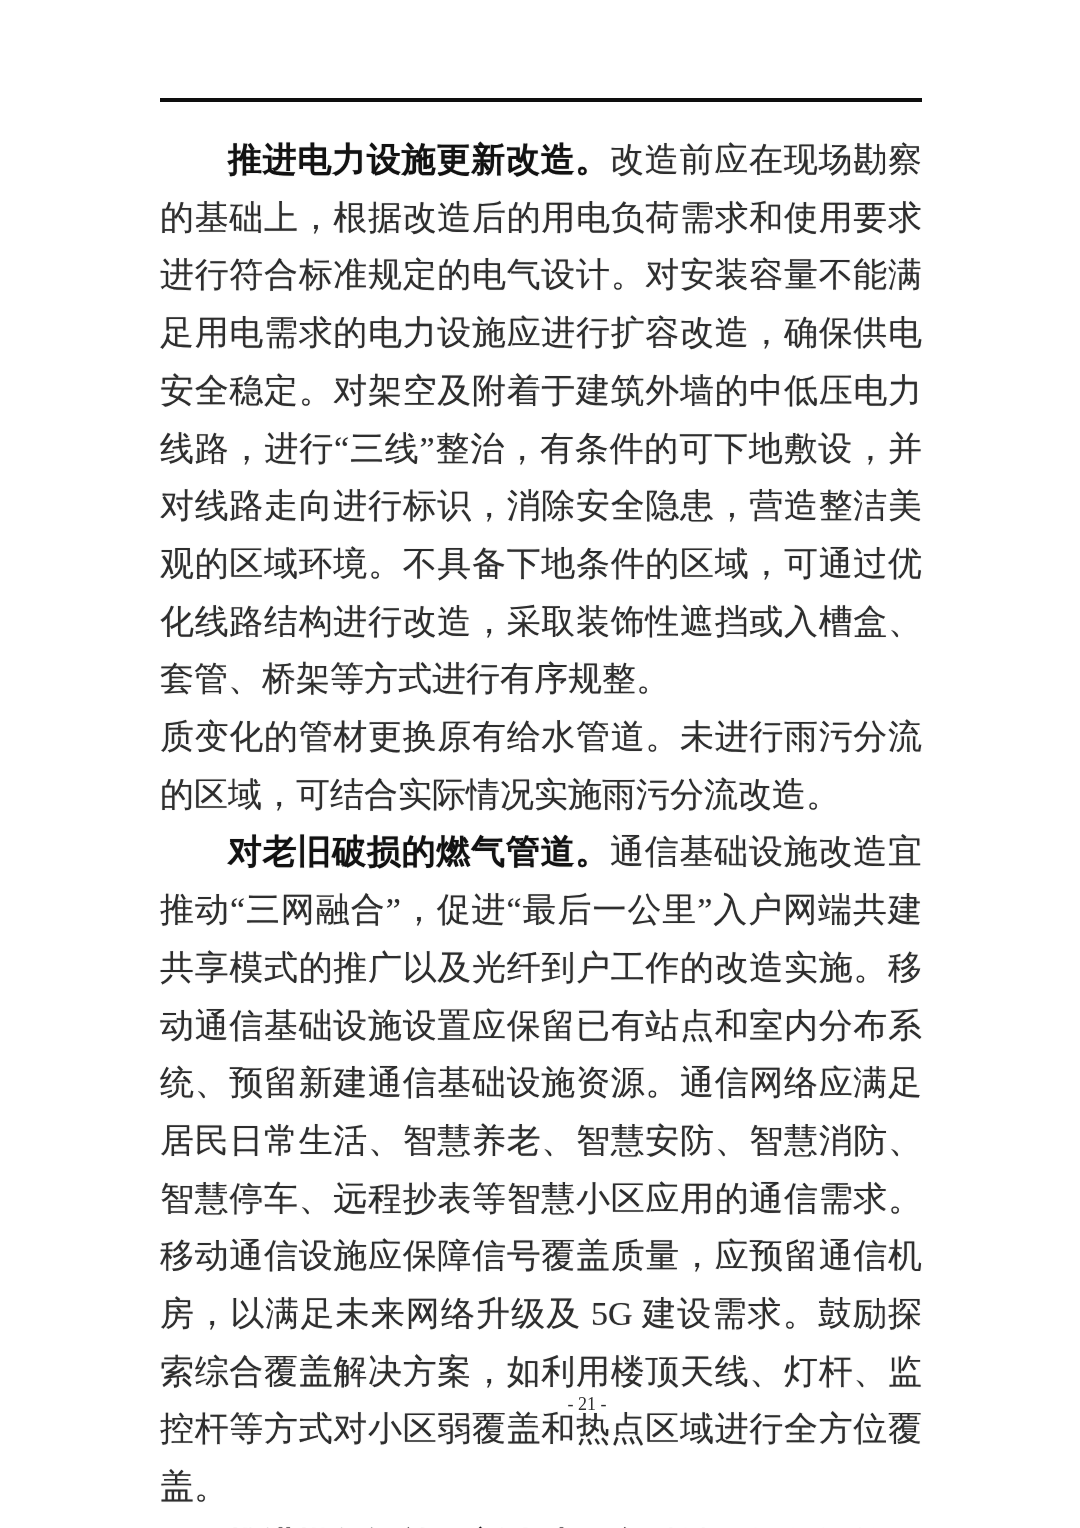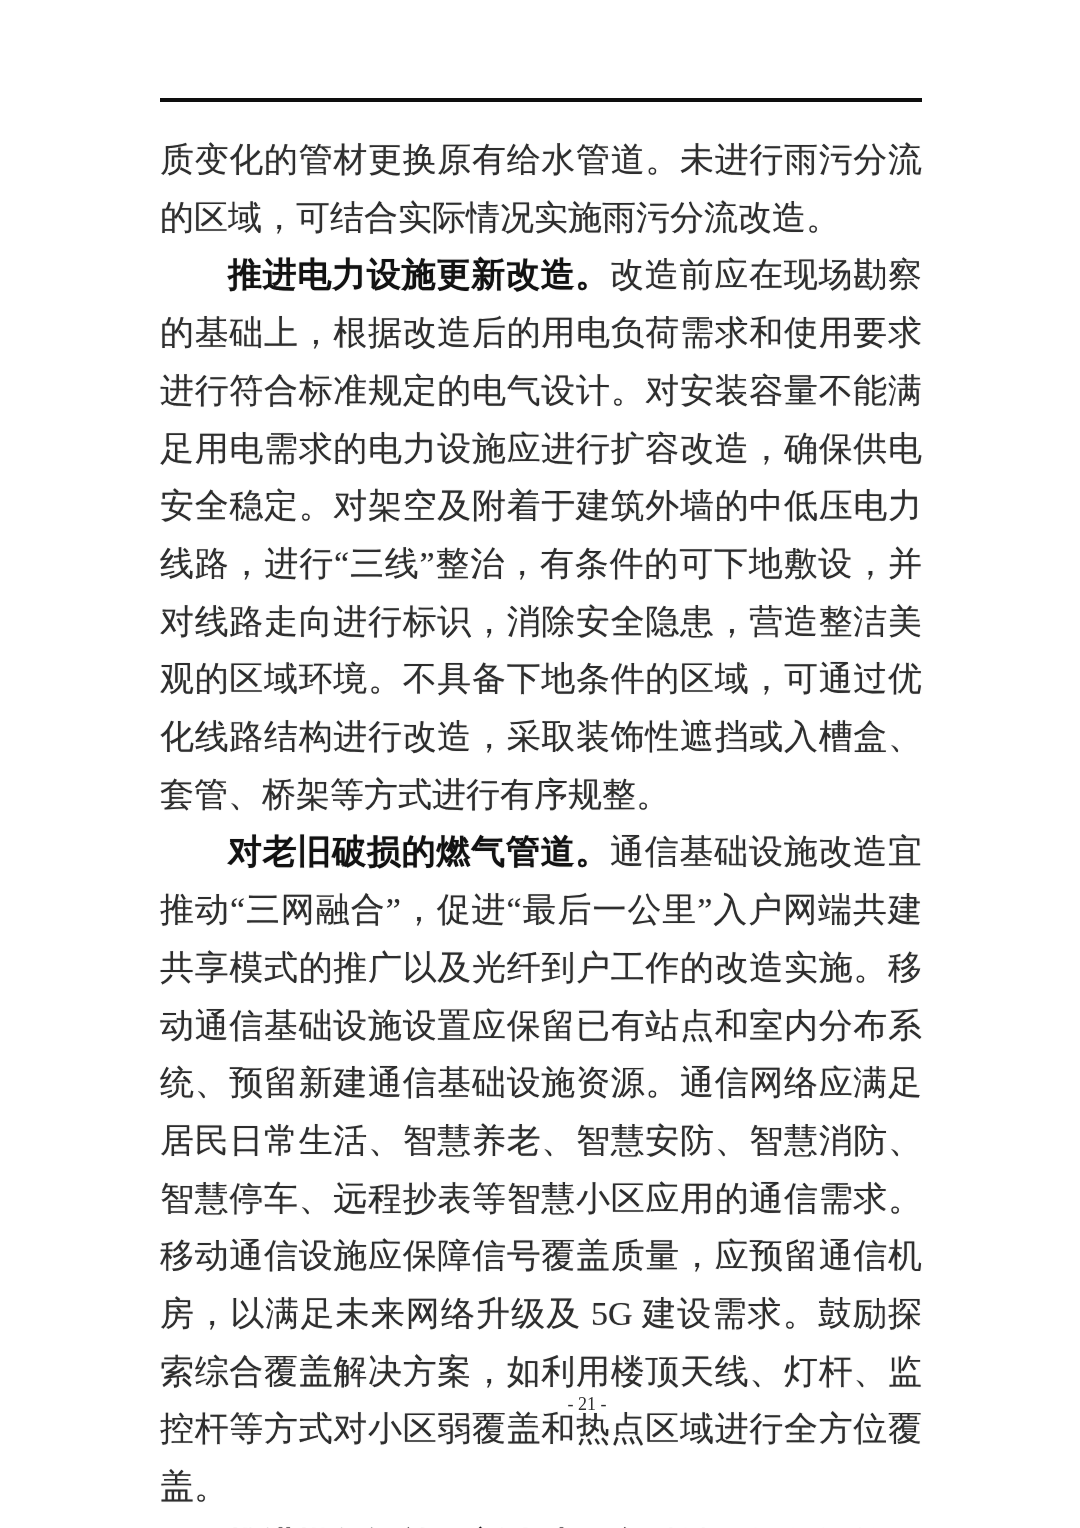--- a/index.html
+++ b/index.html
@@ -60,23 +60,23 @@
     padding-left: 47px;
   }
 </style>
 </head>
 <body>
 
 <main class="page">
   <div class="header-rule"></div>
 
   <section class="content">
+    <p class="para"><span class="lead">推进电力设施更新改造。</span><span>改造前应在现场勘察的基础上，根据改造后的用电负荷需求和使用要求进行符合标准规定的电气设计。对安装容量不能满足用电需求的电力设施应进行扩容改造，确保供电安全稳定。对架空及附着于建筑外墙的中低压电力线路，进行“三线”整治，有条件的可下地敷设，并对线路走向进行标识，消除安全隐患，营造整洁美观的区域环境。不具备下地条件的区域，可通过优化线路结构进行改造，采取装饰性遮挡或入槽盒、套管、桥架等方式进行有序规整。</span></p>
+
     <p class="para no-indent"><span>质变化的管材更换原有给水管道。未进行雨污分流的区域，可结合实际情况实施雨污分流改造。</span></p>
-
-    <p class="para"><span class="lead">推进电力设施更新改造。</span><span>改造前应在现场勘察的基础上，根据改造后的用电负荷需求和使用要求进行符合标准规定的电气设计。对安装容量不能满足用电需求的电力设施应进行扩容改造，确保供电安全稳定。对架空及附着于建筑外墙的中低压电力线路，进行“三线”整治，有条件的可下地敷设，并对线路走向进行标识，消除安全隐患，营造整洁美观的区域环境。不具备下地条件的区域，可通过优化线路结构进行改造，采取装饰性遮挡或入槽盒、套管、桥架等方式进行有序规整。</span></p>
 
     <p class="para"><span class="lead">对老旧破损的燃气管道。</span><span>通信基础设施改造宜推动“三网融合”，促进“最后一公里”入户网端共建共享模式的推广以及光纤到户工作的改造实施。移动通信基础设施设置应保留已有站点和室内分布系统、预留新建通信基础设施资源。通信网络应满足居民日常生活、智慧养老、智慧安防、智慧消防、智慧停车、远程抄表等智慧小区应用的通信需求。移动通信设施应保障信号覆盖质量，应预留通信机房，以满足未来网络升级及 5G 建设需求。鼓励探索综合覆盖解决方案，如利用楼顶天线、灯杆、监控杆等方式对小区弱覆盖和热点区域进行全方位覆盖。</span></p>
 
     <p class="para"><span class="lead">推进燃气设施更新改造。</span><span>宜对城区燃气设施现状统筹摸底，对老旧破损的燃气管道、室外调压箱（柜）、燃气阀门及安全防护装置应及时维修或更换。附着于建筑上的燃气管线应统一归置、固定，</span></p>
   </section>
 
   <footer class="page-number">- 21 -</footer>
 </main>
 
 </body></html>

